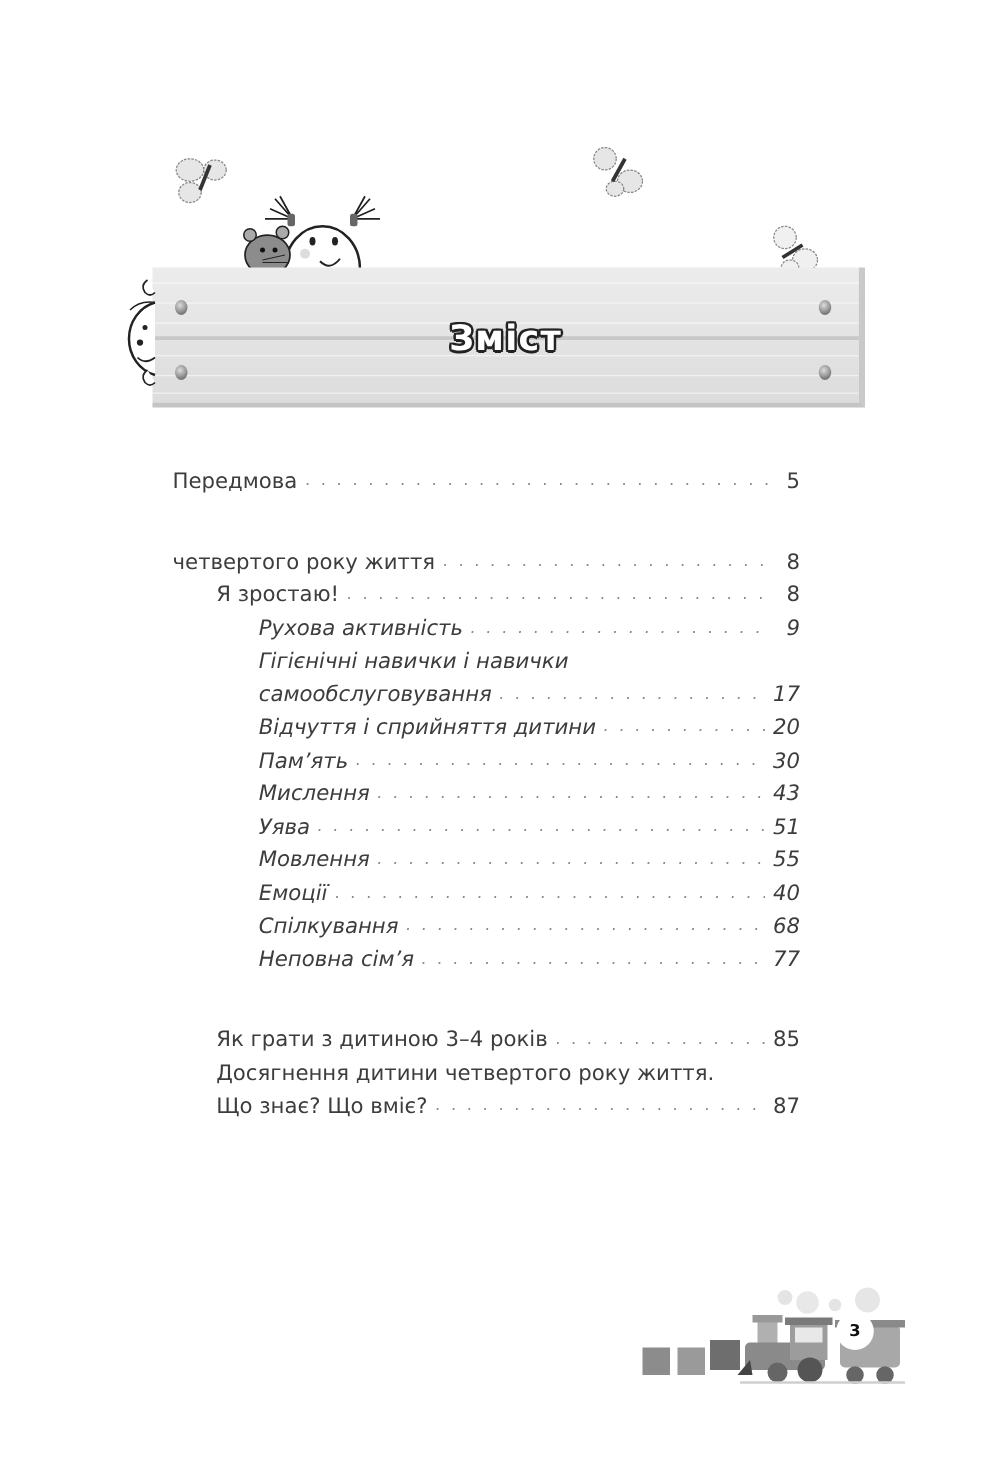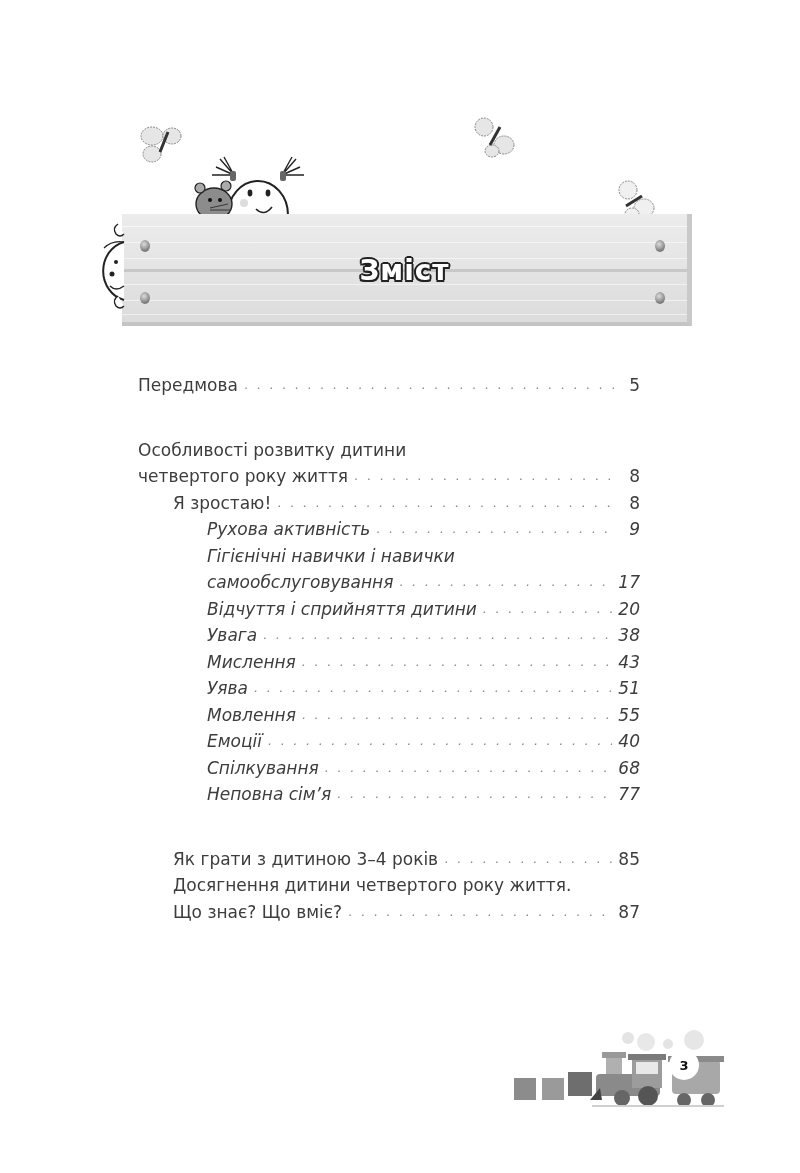--- a/index.html
+++ b/index.html
@@ -120,24 +120,20 @@
 <div class="toc">
 
   <div class="entry lvl0">
     <span class="label">Передмова</span>
     <span class="leader"></span>
     <span class="page">5</span>
   </div>
 
   <div class="gap" style="height:38px;"></div>
 
-  <div class="entry lvl0 noline">
-    <span class="label">Особливості розвитку дитини</span>
-
-  </div>
   <div class="entry lvl0">
     <span class="label">четвертого року життя</span>
     <span class="leader"></span>
     <span class="page">8</span>
   </div>
   <div class="entry lvl1">
     <span class="label">Я зростаю!</span>
     <span class="leader"></span>
     <span class="page">8</span>
   </div>
@@ -154,23 +150,23 @@
     <span class="label">самообслуговування</span>
     <span class="leader"></span>
     <span class="page">17</span>
   </div>
   <div class="entry lvl2">
     <span class="label">Відчуття і сприйняття дитини</span>
     <span class="leader"></span>
     <span class="page">20</span>
   </div>
   <div class="entry lvl2">
-    <span class="label">Увага</span>
-    <span class="leader"></span>
-    <span class="page">38</span>
+    <span class="label">Пам’ять</span>
+    <span class="leader"></span>
+    <span class="page">30</span>
   </div>
   <div class="entry lvl2">
     <span class="label">Мислення</span>
     <span class="leader"></span>
     <span class="page">43</span>
   </div>
   <div class="entry lvl2">
     <span class="label">Уява</span>
     <span class="leader"></span>
     <span class="page">51</span>

